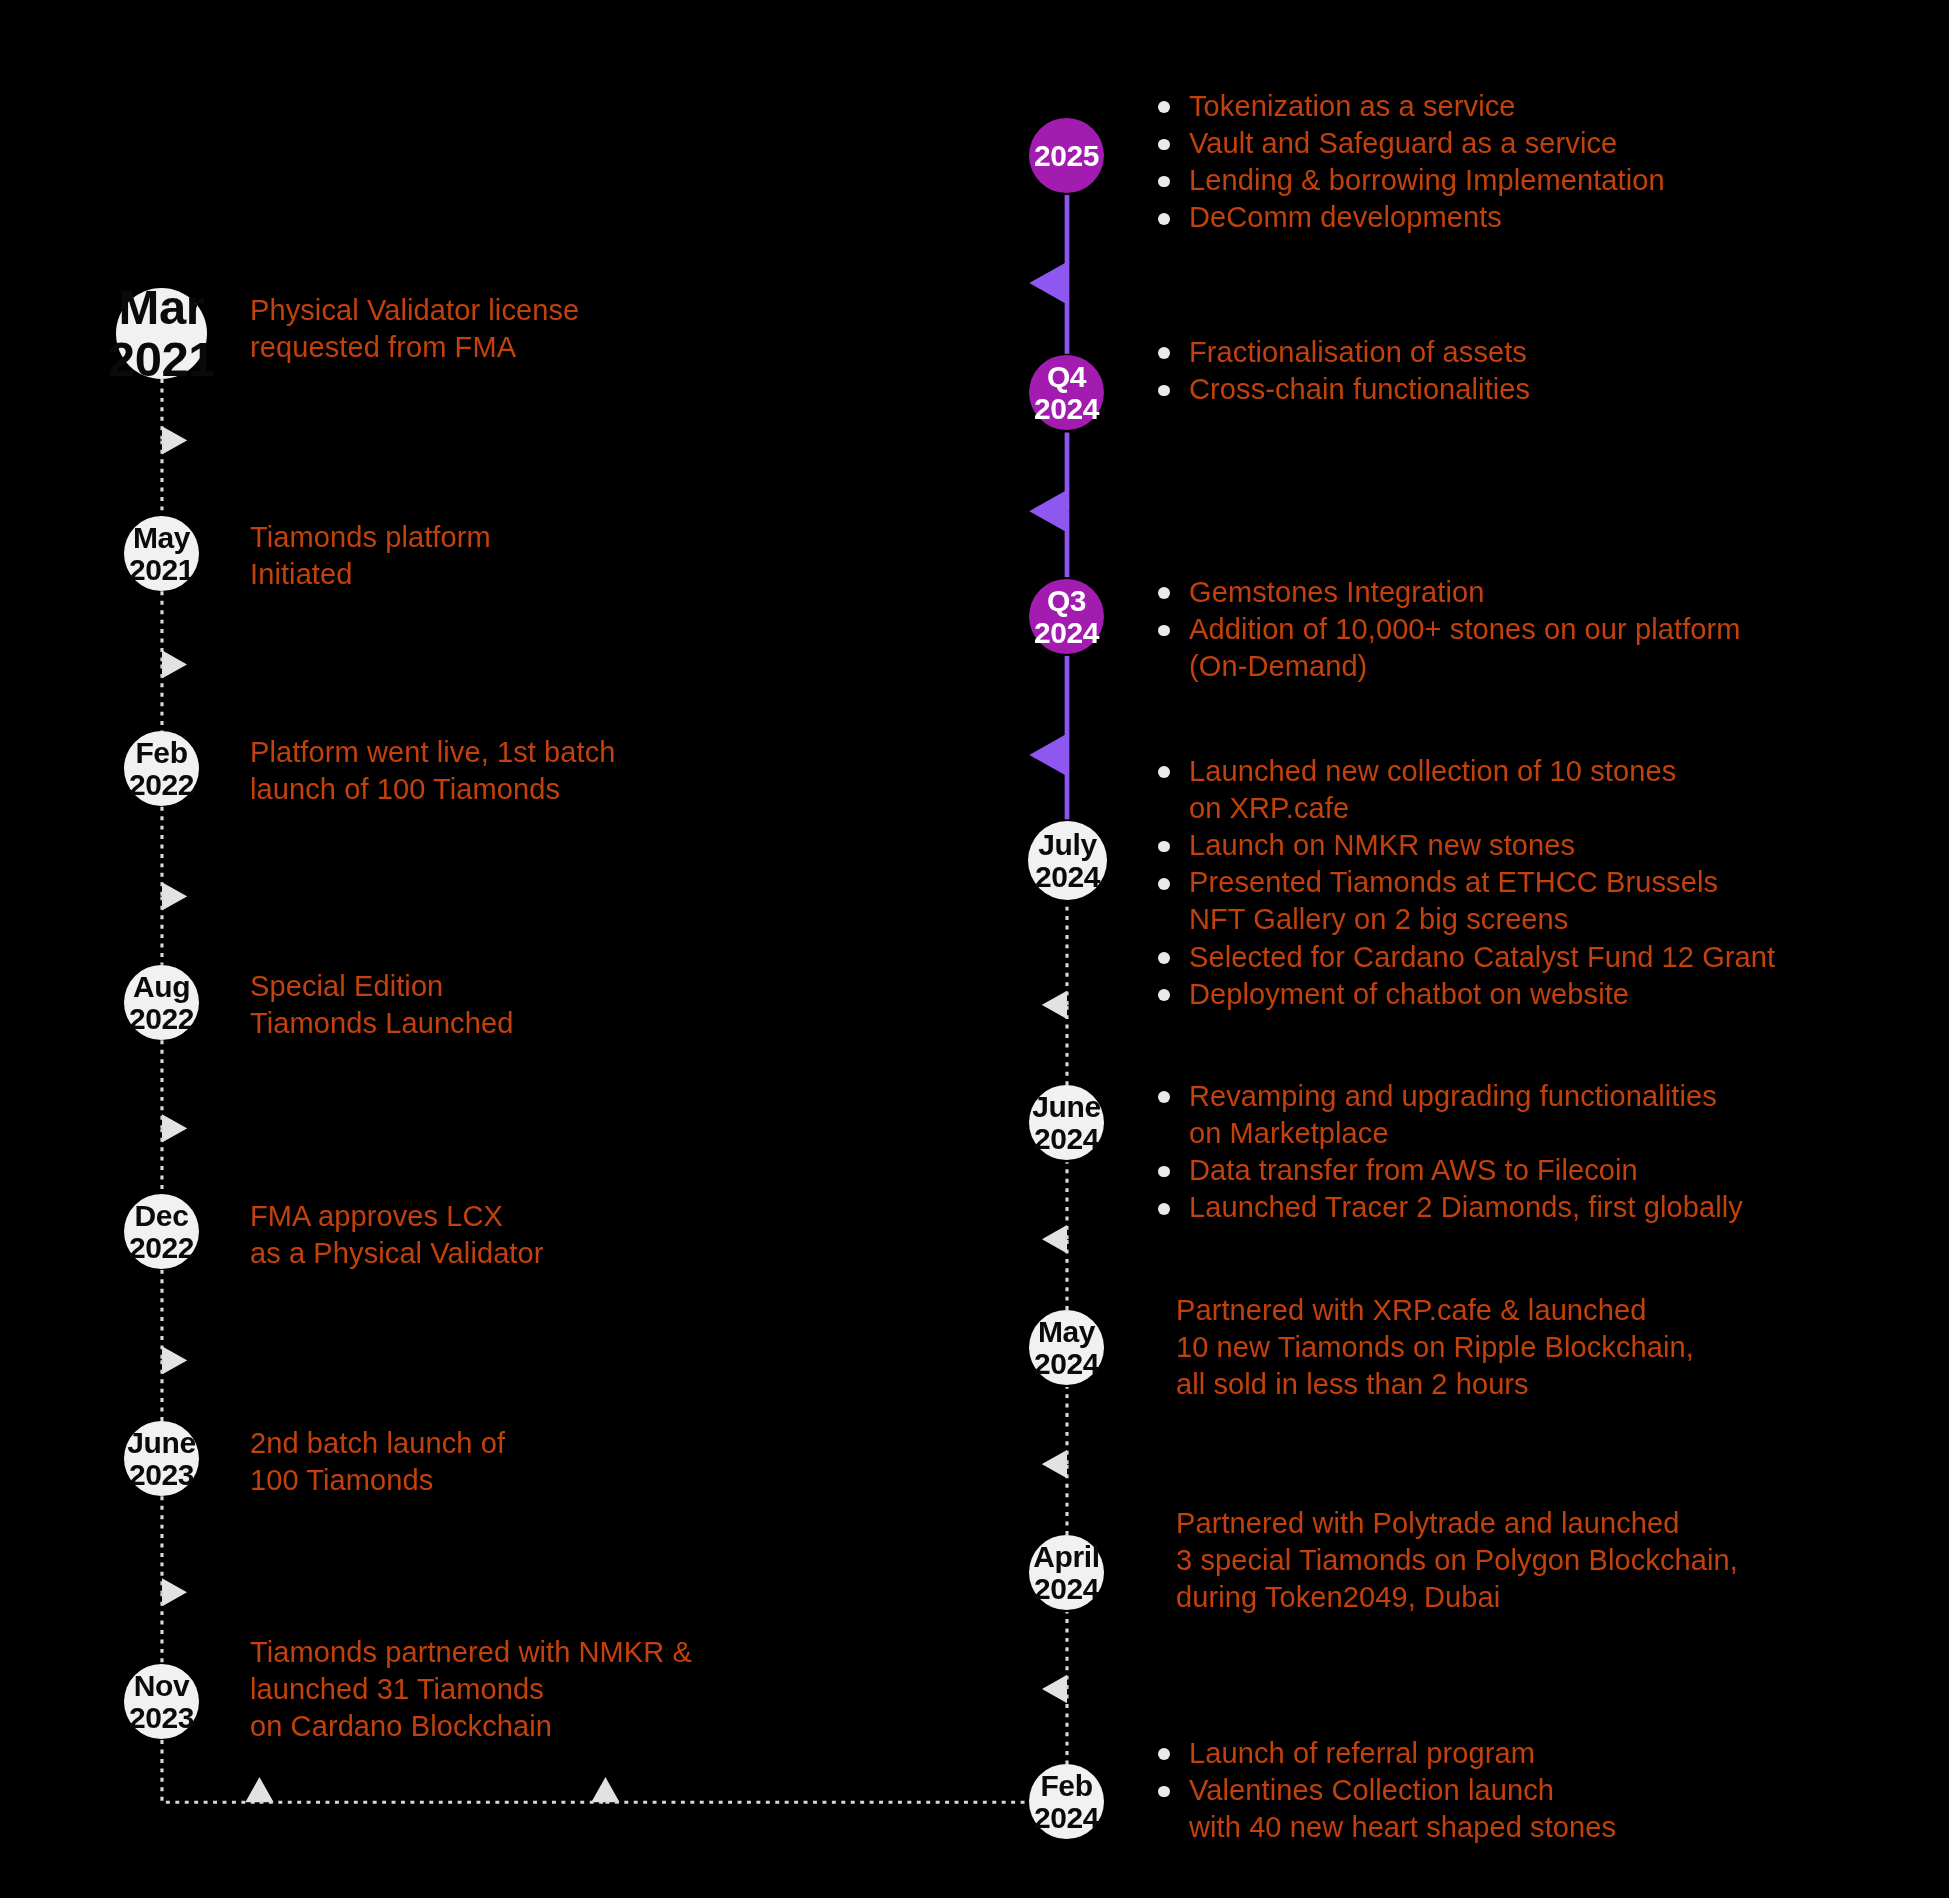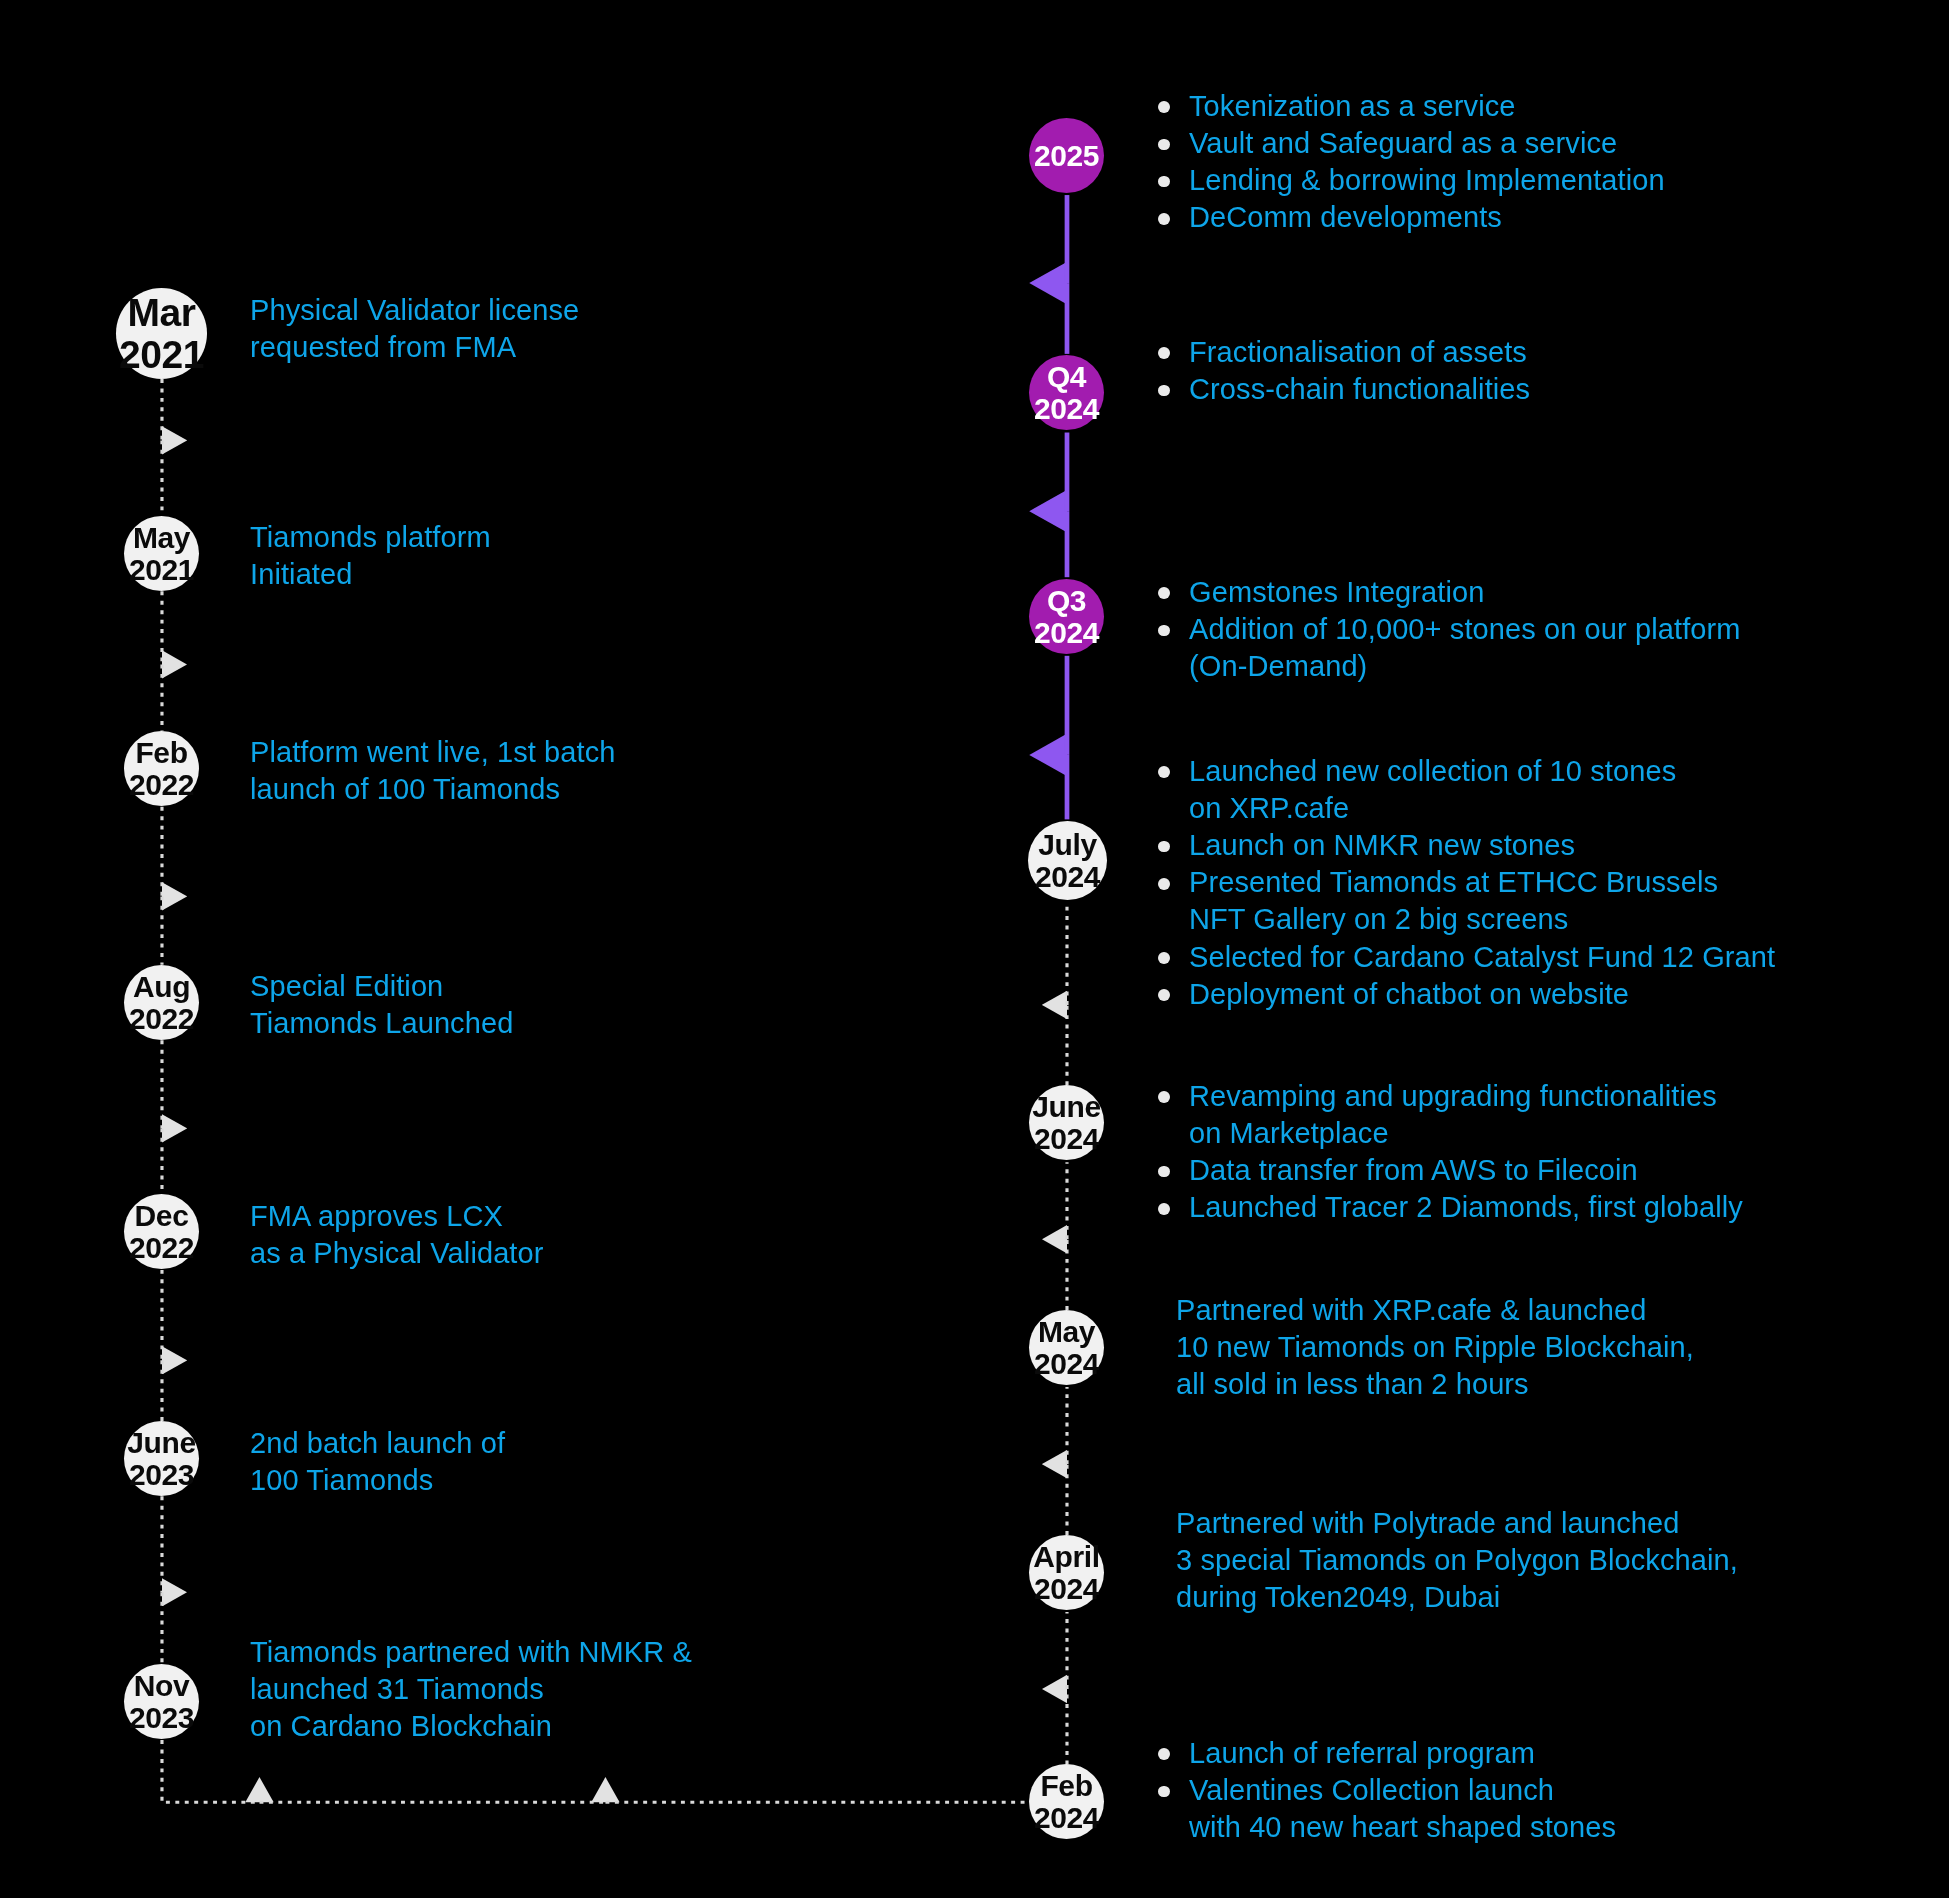--- a/index.html
+++ b/index.html
@@ -38,21 +38,21 @@
   .node.accent { background: #a21caf; color: #ffffff; }
   .node .ln {
     display: block;
     font-weight: 700;
     letter-spacing: -0.4px;
     white-space: nowrap;
   }
   
   .block {
     position: absolute;
-    color: #0ea5e9;
+    color: #c2410c;
     font-size: 29px;
     line-height: 1.28;
     letter-spacing: 0.1px;
     z-index: 2;
   }
   .block .plain { white-space: pre-line; }
   .block ul { list-style: none; }
   .block li {
     position: relative;
     padding-left: 33px;
@@ -124,21 +124,21 @@
       <line x1="1357" y1="1042" x2="1357" y2="960" marker-end="url(#arrUpP)"></line>
       <line x1="1357" y1="960" x2="1357" y2="834"></line>
       <line x1="1357" y1="734" x2="1357" y2="650" marker-end="url(#arrUpP)"></line>
       <line x1="1357" y1="650" x2="1357" y2="550"></line>
       <line x1="1357" y1="450" x2="1357" y2="360" marker-end="url(#arrUpP)"></line>
       <line x1="1357" y1="360" x2="1357" y2="248"></line>
     </g>
   </svg>
 
   <div id="items">
-      <div class="node light" style="width: 91px; height: 91px; left: 116px; top: 288px; font-size: 39px;">
+      <div class="node light" style="width: 91px; height: 91px; left: 116px; top: 288px; font-size: 49px;">
         <span class="ln">Mar</span>
         <span class="ln">2021</span>
       </div>
       <div class="block" style="left: 250px; top: 292px;">
         <div class="plain">Physical Validator license
 requested from FMA</div>
       </div>
       <div class="node light" style="width: 75px; height: 75px; left: 124px; top: 516px; font-size: 30px;">
         <span class="ln">May</span>
         <span class="ln">2021</span>

